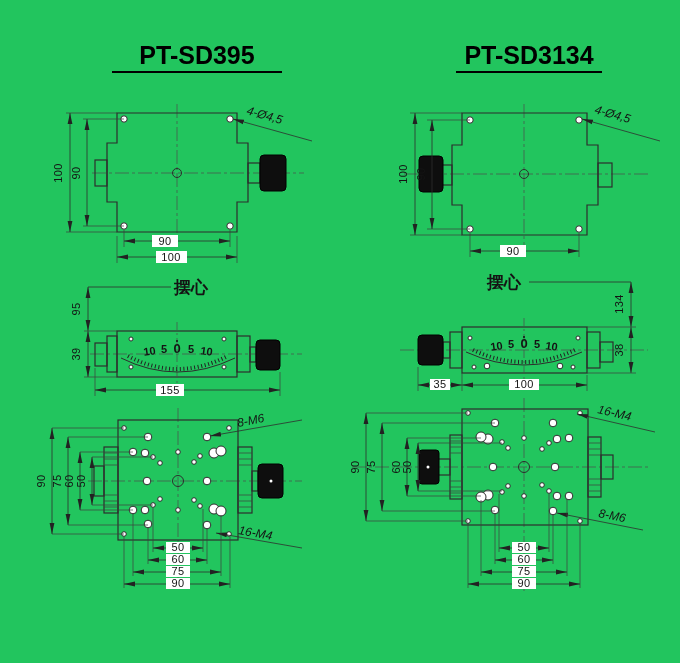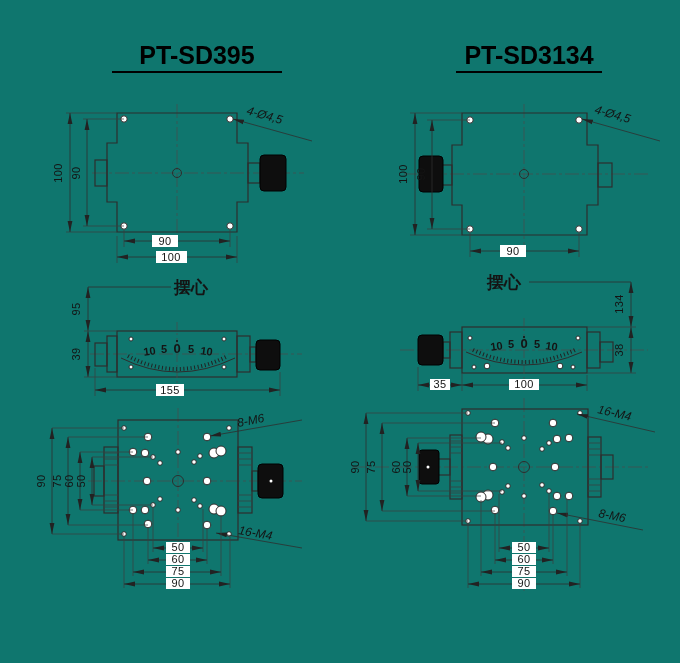--- a/index.html
+++ b/index.html
@@ -1,16 +1,16 @@
 <!DOCTYPE html>
 <html><head>
 <meta charset="utf-8">
 <style>
   html,body{margin:0;padding:0;background:#fff;}
-  #stage{position:relative;width:680px;height:663px;background:#0f766e;overflow:hidden;
+  #stage{position:relative;width:680px;height:663px;background:#22c55e;overflow:hidden;
          font-family:"Liberation Sans",sans-serif;}
   svg{position:absolute;left:0;top:0;}
   .o  {fill:none;stroke:#2d2d2d;stroke-width:1.2;}
   .o2 {fill:none;stroke:#2d2d2d;stroke-width:1;}
   .k  {fill:#0e0e0e;stroke:#000;stroke-width:1;}
   .c  {fill:none;stroke:#4a4a4a;stroke-width:.7;stroke-dasharray:14 3 3 3;}
   .cd {fill:none;stroke:#4a4a4a;stroke-width:.7;stroke-dasharray:8 3 2 3;}
   .e  {fill:none;stroke:#3c3c3c;stroke-width:.7;}
   .d  {fill:none;stroke:#2f2f2f;stroke-width:.8;}
   .ar2{marker-start:url(#ae);marker-end:url(#ae);}

